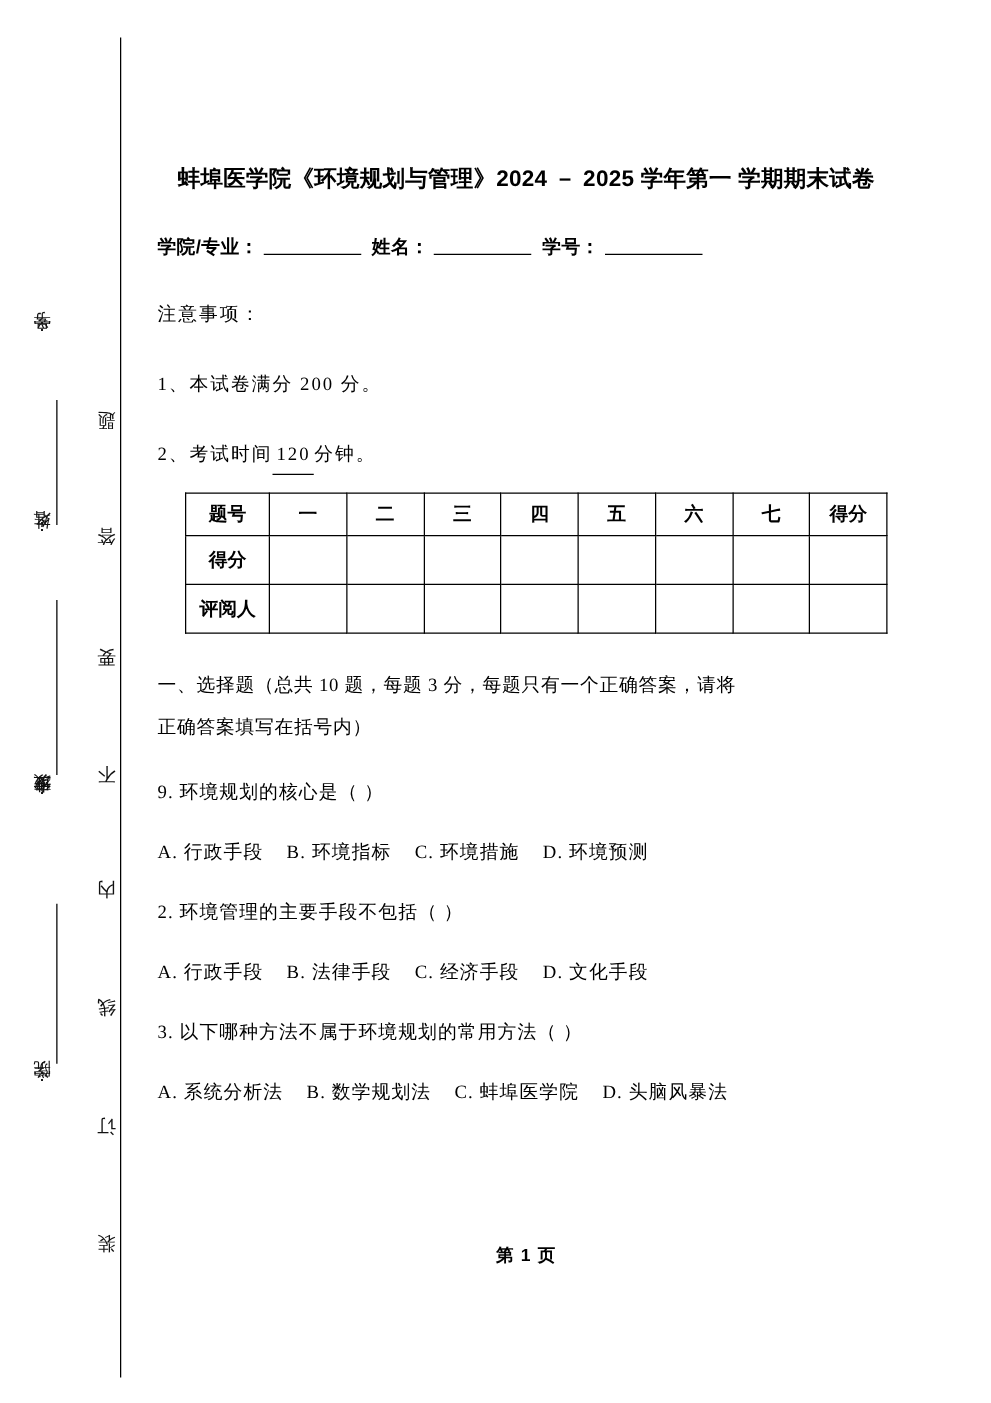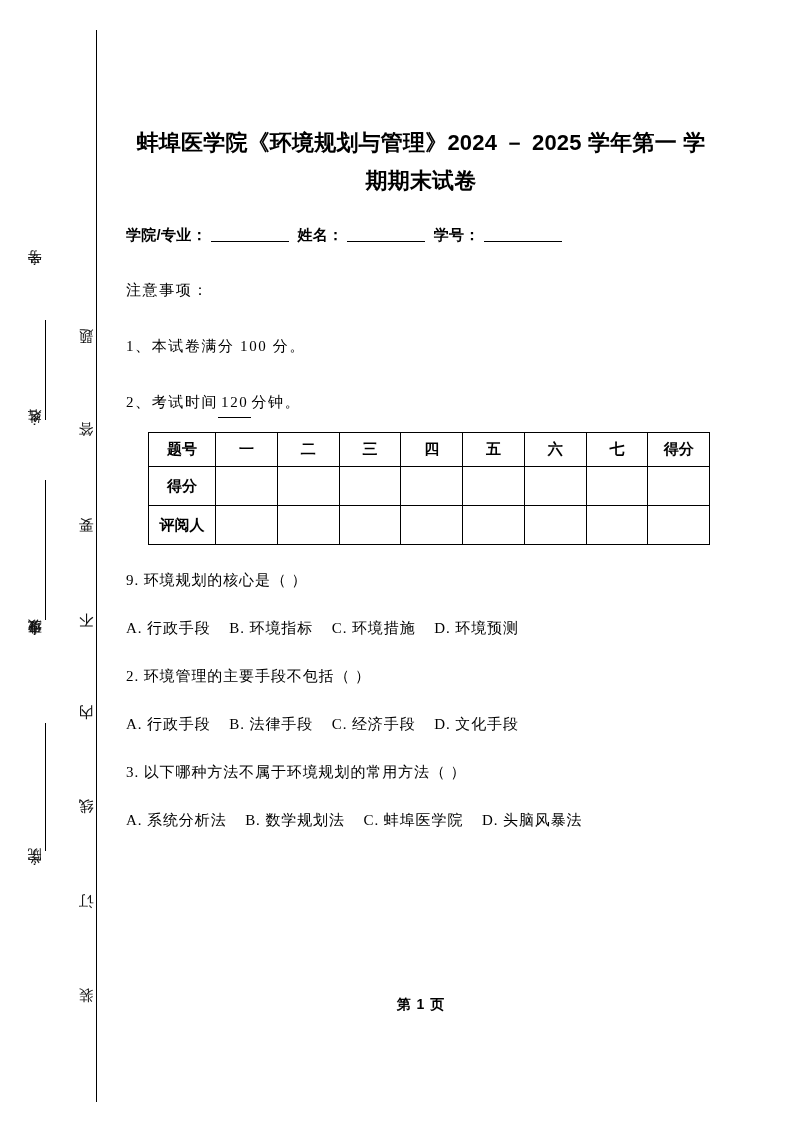--- a/index.html
+++ b/index.html
@@ -81,21 +81,21 @@
     top: 0;
     width: 590px;
     height: 1122px;
   }
 
   .title {
     margin: 0;
     padding-top: 124px;
     font-family: "Liberation Sans", "DejaVu Sans", sans-serif;
     font-weight: bold;
-    font-size: 22px;
+    font-size: 18px;
     line-height: 38px;
     text-align: center;
     letter-spacing: 0.2px;
     color: #000;
   }
 
   .idline {
     margin: 0;
     padding-top: 26px;
     font-family: "Liberation Sans", "DejaVu Sans", sans-serif;
@@ -229,21 +229,21 @@
     </h1>
 
     <div class="idline">
       <span>学院/专业：</span><span class="blank"></span>
       <span>姓名：</span><span class="blank"></span>
       <span>学号：</span><span class="blank"></span>
     </div>
 
     <p class="para note-head">注意事项：</p>
 
-    <p class="para note">1、本试卷满分 100 分。</p>
+    <p class="para note">1、本试卷满分 200 分。</p>
 
     <p class="para note">
       <span>2、考试时间</span><span class="ul">120</span><span>分钟。</span>
     </p>
 
     <table class="score">
       <tbody>
         <tr>
           <td class="hdrcol">题号</td>
           <td>一</td>
@@ -273,20 +273,24 @@
           <td></td>
           <td></td>
           <td></td>
           <td></td>
           <td></td>
           <td></td>
         </tr>
       </tbody>
     </table>
 
+    <p class="section-head">
+      <span>一、选择题（总共 10 题，每题 3 分，每题只有一个正确答案，请将</span><br>
+      <span>正确答案填写在括号内）</span>
+    </p>
 
     <p class="q-stem">9. 环境规划的核心是（   ）</p>
     <p class="q-opts">
       <span class="opt">A. 行政手段</span>
       <span class="opt">B. 环境指标</span>
       <span class="opt">C. 环境措施</span>
       <span class="opt">D. 环境预测</span>
     </p>
 
     <p class="q-stem">2. 环境管理的主要手段不包括（   ）</p>

